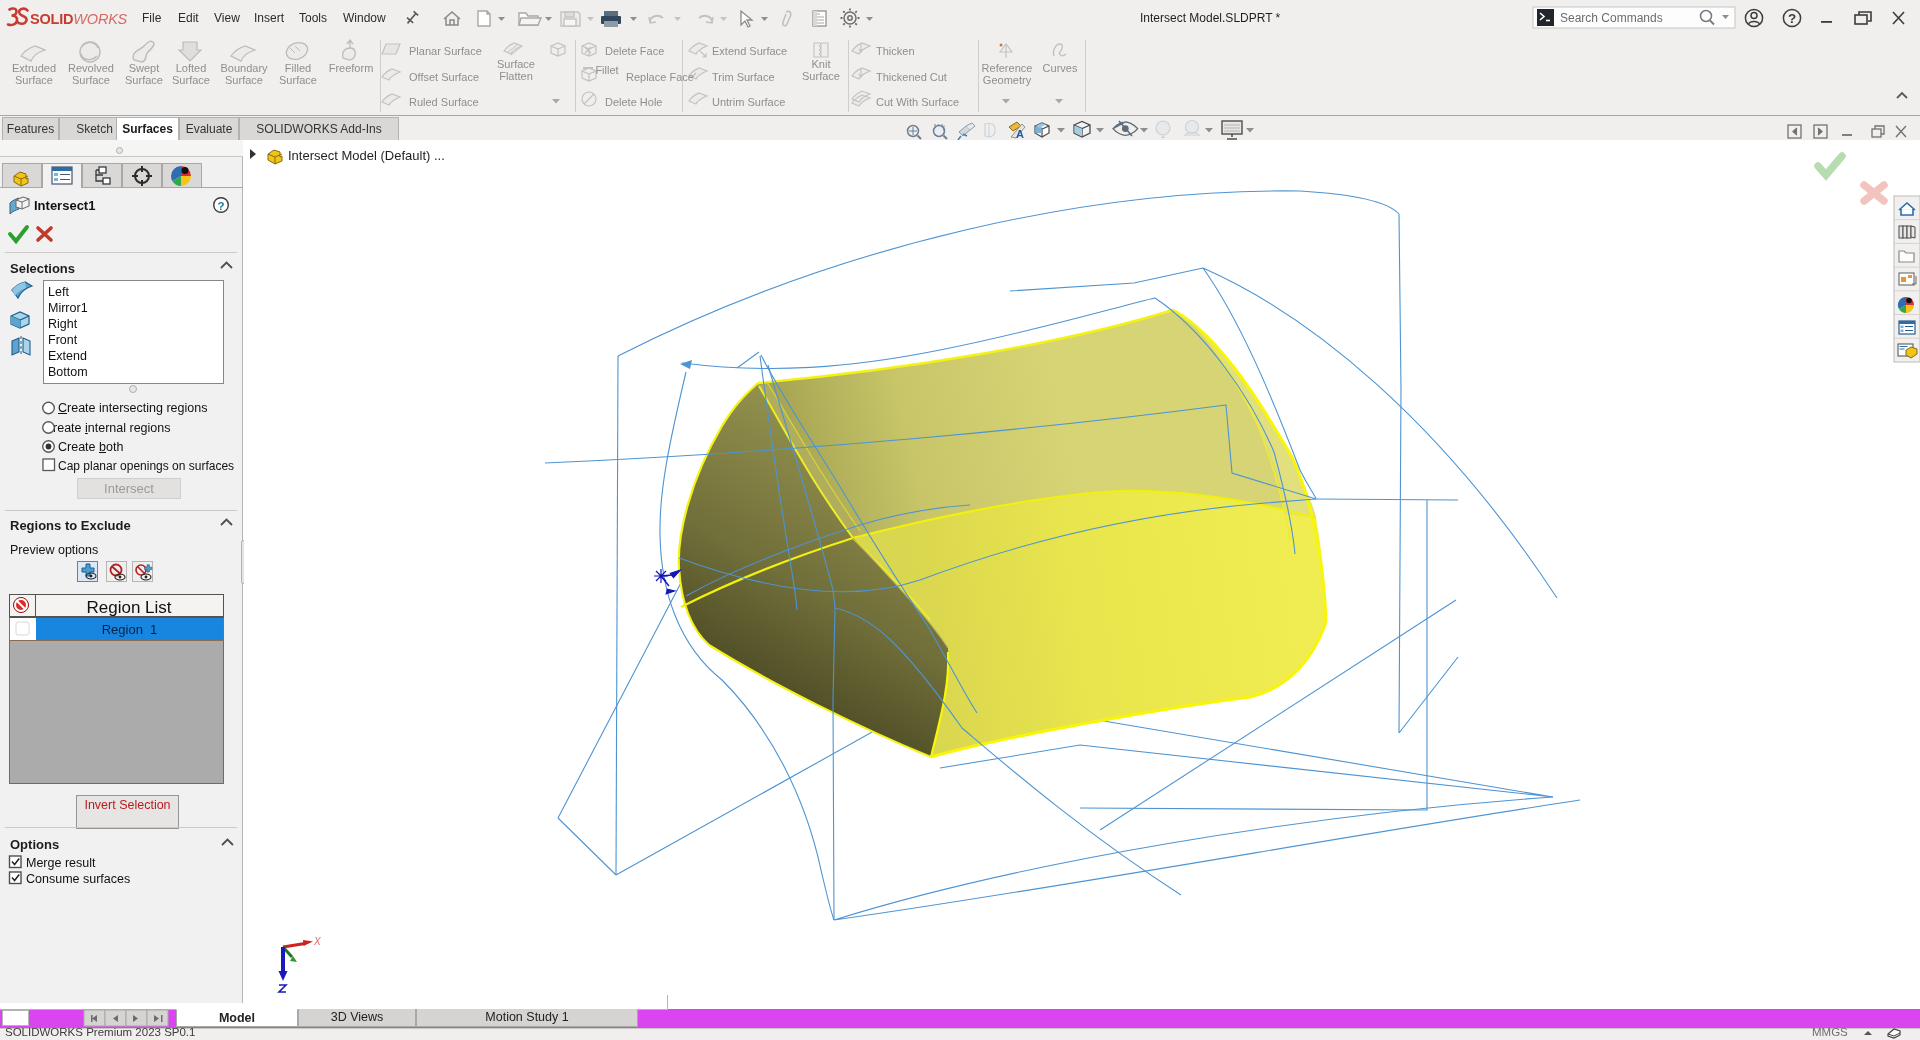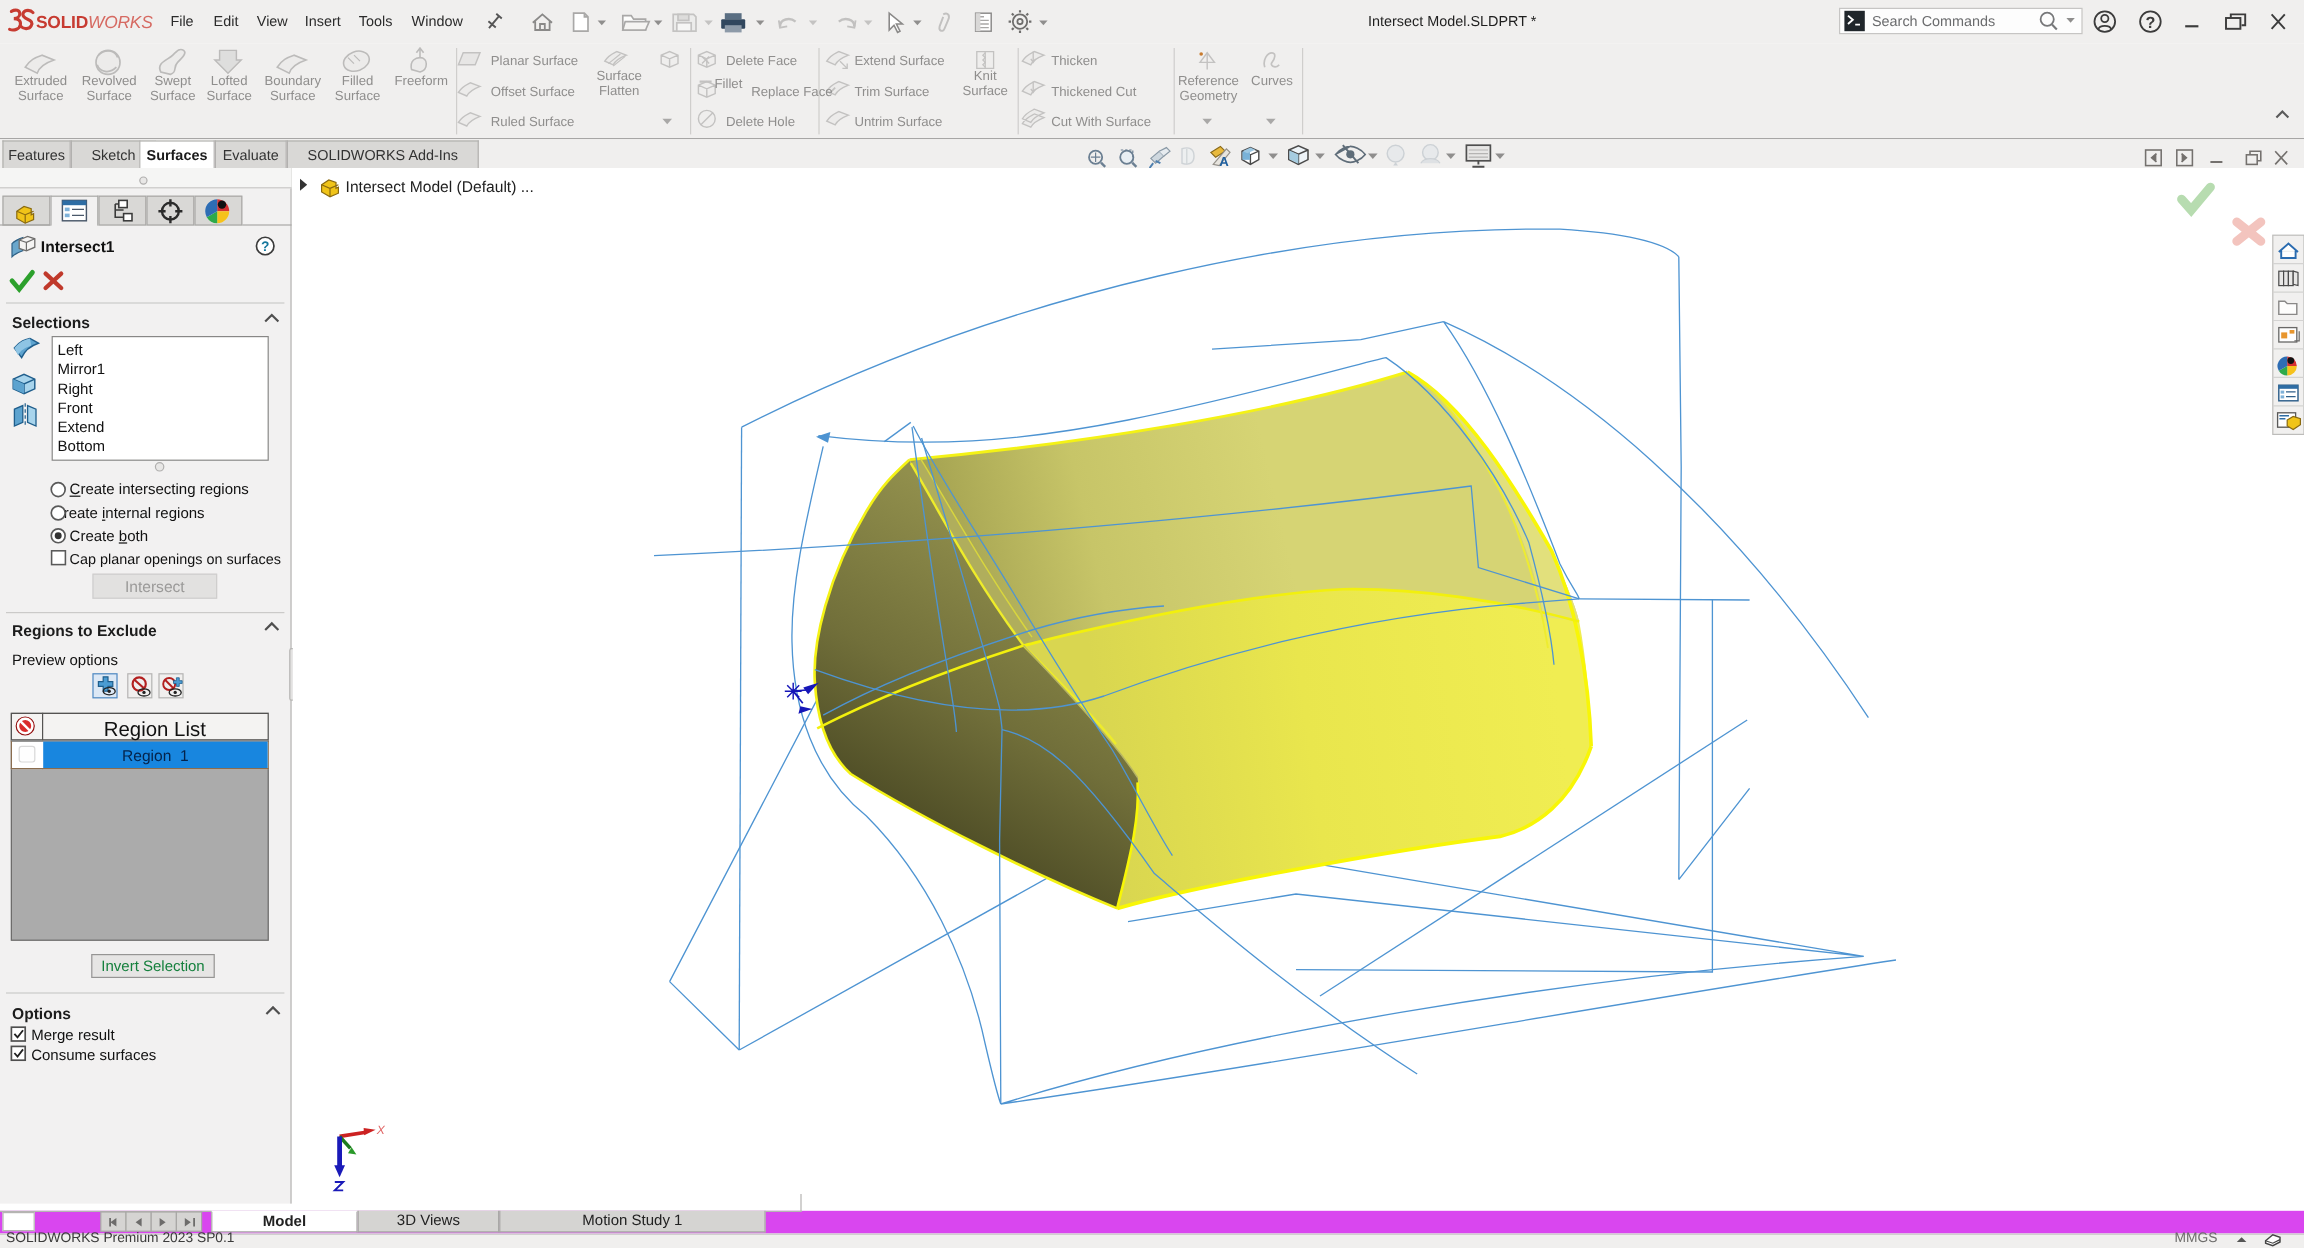--- a/index.html
+++ b/index.html
@@ -378,21 +378,21 @@
     <div style="position:absolute;left:106px;top:421px;width:21px;height:21px;background:#f0efee;border:1px solid #b5b4b3;"></div>
     <div style="position:absolute;left:132px;top:421px;width:21px;height:21px;background:#f0efee;border:1px solid #b5b4b3;"></div>
 
     <div style="position:absolute;left:9px;top:454px;width:215px;height:190px;background:#ababab;border:1px solid #6d6c6b;"></div>
     <div style="position:absolute;left:9px;top:454px;width:215px;height:23px;background:#f4f3f2;border:1px solid #545352;"></div>
     <div style="position:absolute;left:35px;top:454px;width:1px;height:47px;background:#545352;"></div>
     <div style="position:absolute;left:9px;top:477px;width:215px;height:24px;border:1px solid #8a6d4f;border-top:1px solid #545352;background:#fff;"></div>
     <div style="position:absolute;left:36px;top:478px;width:187px;height:22px;background:#1886df;"></div>
     <div class="pmtext" style="left:35px;top:458px;width:188px;text-align:center;font-size:17px;">Region List</div>
     <div class="pmtext" style="left:36px;top:482px;width:187px;text-align:center;font-size:13px;color:#05234a;">Region&nbsp;&nbsp;1</div>
-    <div style="position:absolute;left:76px;top:655px;width:103px;height:20px;background:#e6e5e4;border:1px solid #969594;color:#15803d;font-size:12.5px;text-align:center;line-height:19px;">Invert Selection</div>
+    <div style="position:absolute;left:76px;top:655px;width:103px;height:34px;background:#e6e5e4;border:1px solid #969594;color:#b91c1c;font-size:12.5px;text-align:center;line-height:19px;">Invert Selection</div>
     <div style="position:absolute;left:5px;top:687px;width:232px;height:1px;background:#cbcac9;"></div>
     <div class="sechead" style="left:10px;top:697px;">Options</div>
     <div class="pmtext" style="left:26px;top:716px;">Merge result</div>
     <div class="pmtext" style="left:26px;top:732px;">Consume surfaces</div>
     <svg class="overlay" width="243" height="863" viewBox="0 0 243 863">
 
       <g transform="translate(12,28)">
         <path d="M2 8 L8 4 L14 6 L14 11 L16 10 L16 15 L9 18 L2 14 Z" fill="#f0c419" stroke="#8a6a10" stroke-width="1"></path>
         <path d="M2 8 L9 11 L9 18 M9 11 L16 8" fill="none" stroke="#8a6a10" stroke-width="1"></path>
       </g>

